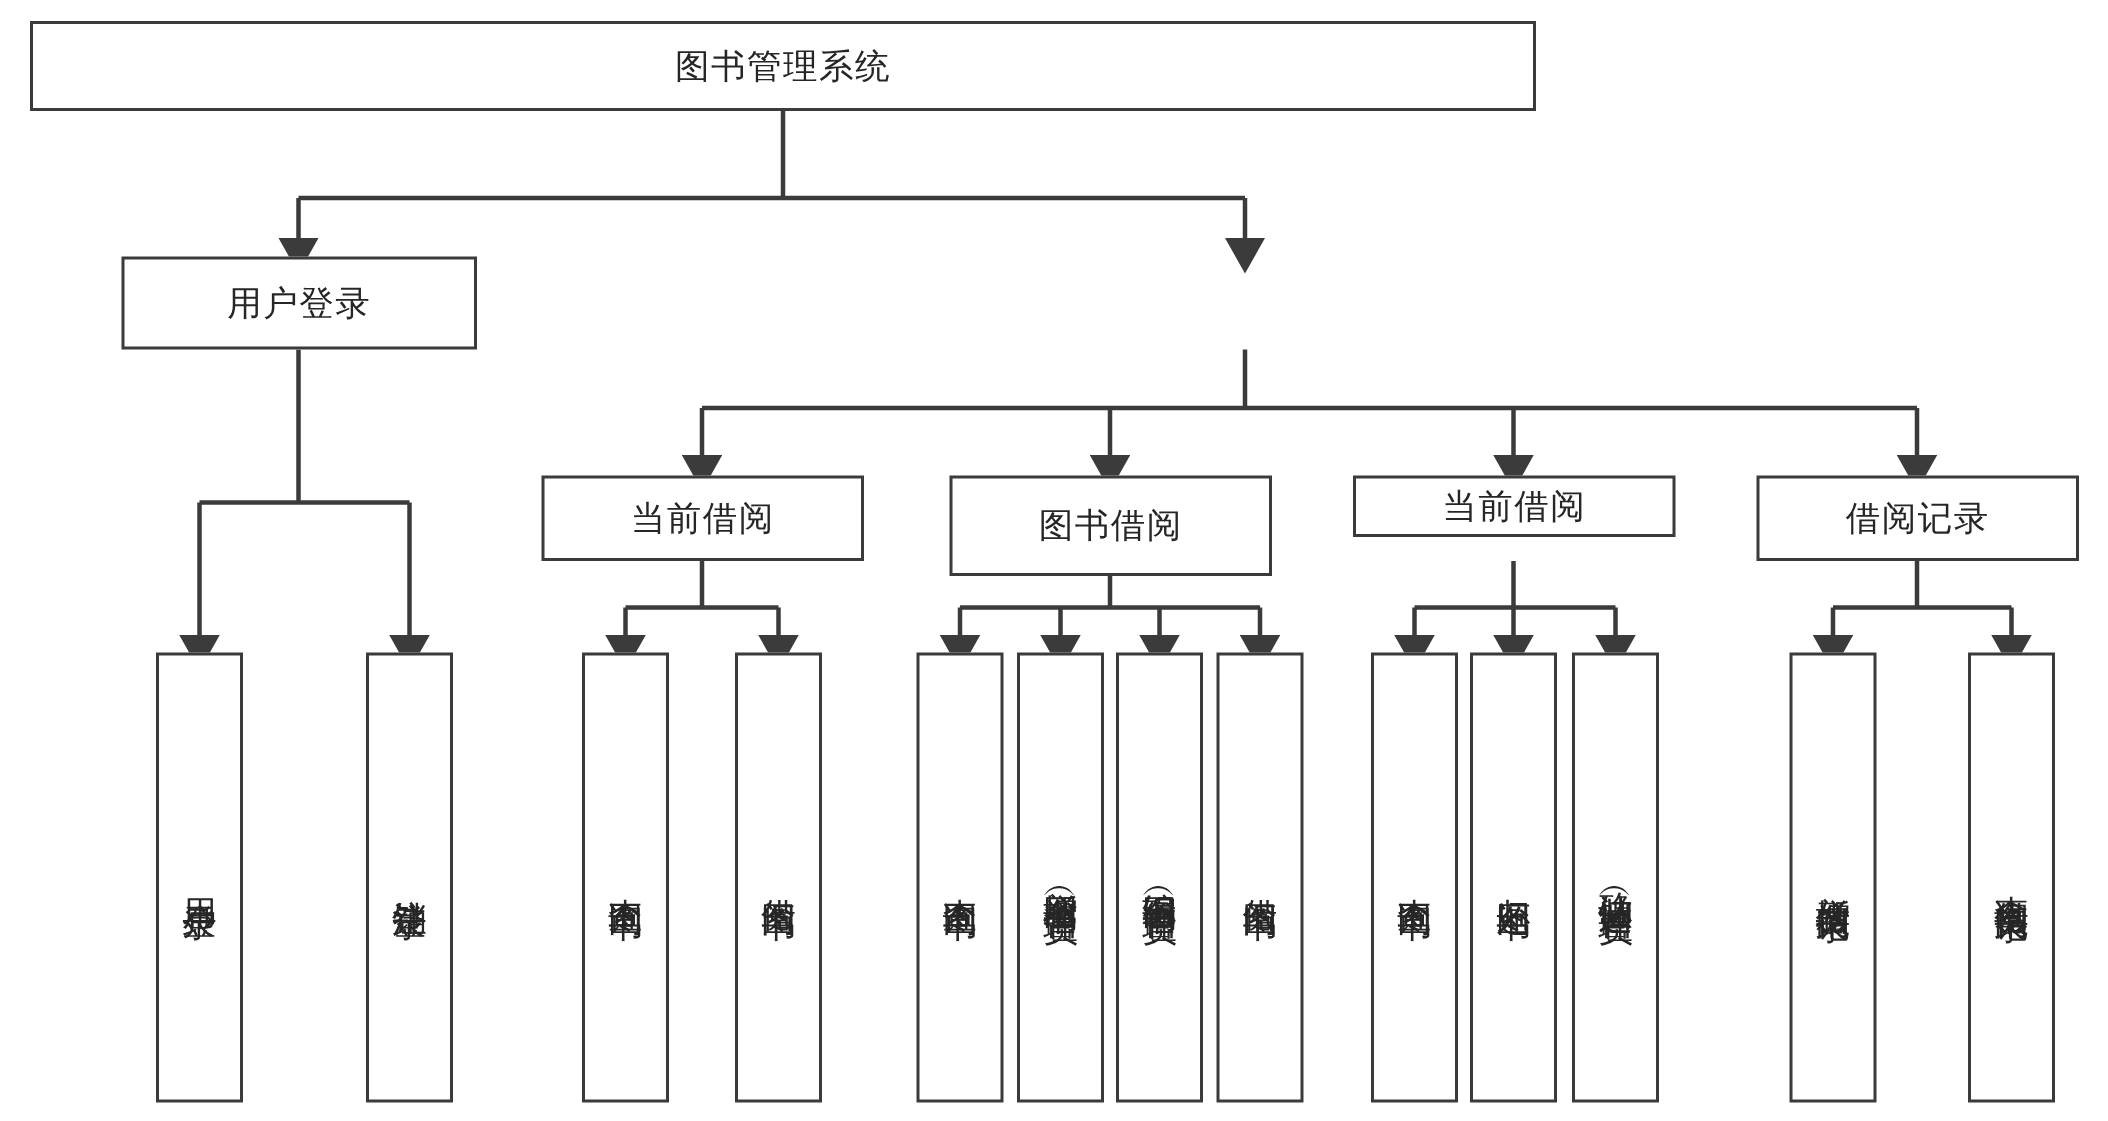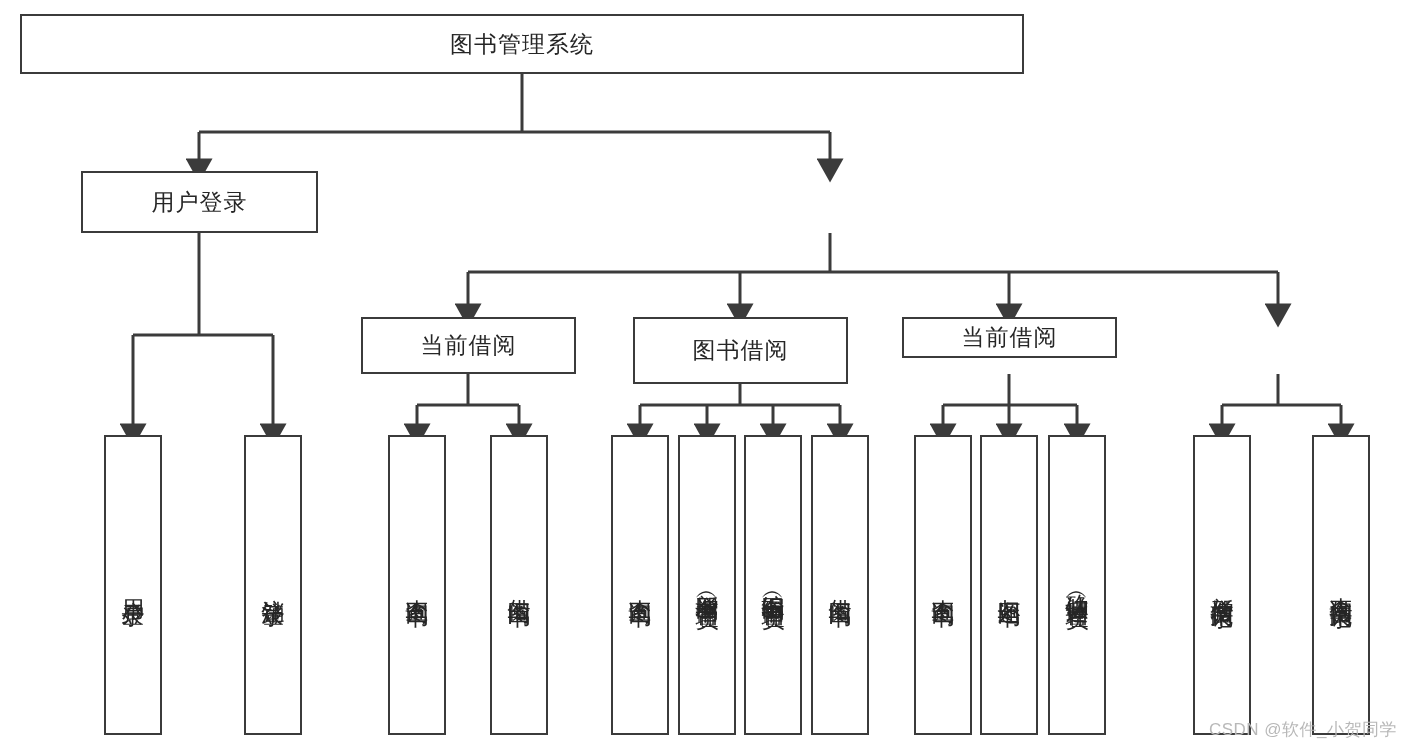--- a/index.html
+++ b/index.html
@@ -132,20 +132,23 @@
 
   <div class="node horiz" style="left:361px; top:317px; width:215px; height:57px;">
     <span class="label">当前借阅</span>
   </div>
   <div class="node horiz" style="left:633px; top:317px; width:215px; height:67px;">
     <span class="label">图书借阅</span>
   </div>
   <div class="node horiz" style="left:902px; top:317px; width:215px; height:41px;justify-content:center;">
     <span class="label">当前借阅</span>
   </div>
+  <div class="node horiz" style="left:1171px; top:317px; width:215px; height:57px;">
+    <span class="label">借阅记录</span>
+  </div>
 
   <div class="node vert" style="left:104px; top:435px; width:58px; height:300px;">
     <span class="label">用户登录</span>
   </div>
   <div class="node vert" style="left:244px; top:435px; width:58px; height:300px;">
     <span class="label">注销登录</span>
   </div>
 
   <div class="node vert" style="left:388px; top:435px; width:58px; height:300px;">
     <span class="label">查询图书</span>
@@ -177,15 +180,14 @@
     <span class="label">确认归还（管理员）</span>
   </div>
 
   <div class="node vert" style="left:1193px; top:435px; width:58px; height:300px;">
     <span class="label">新增借阅记录</span>
   </div>
   <div class="node vert" style="left:1312px; top:435px; width:58px; height:300px;">
     <span class="label">查询借阅记录</span>
   </div>
 
-  <div id="watermark">CSDN @软件_小贺同学</div>
 
 </div>
 
 </body></html>

